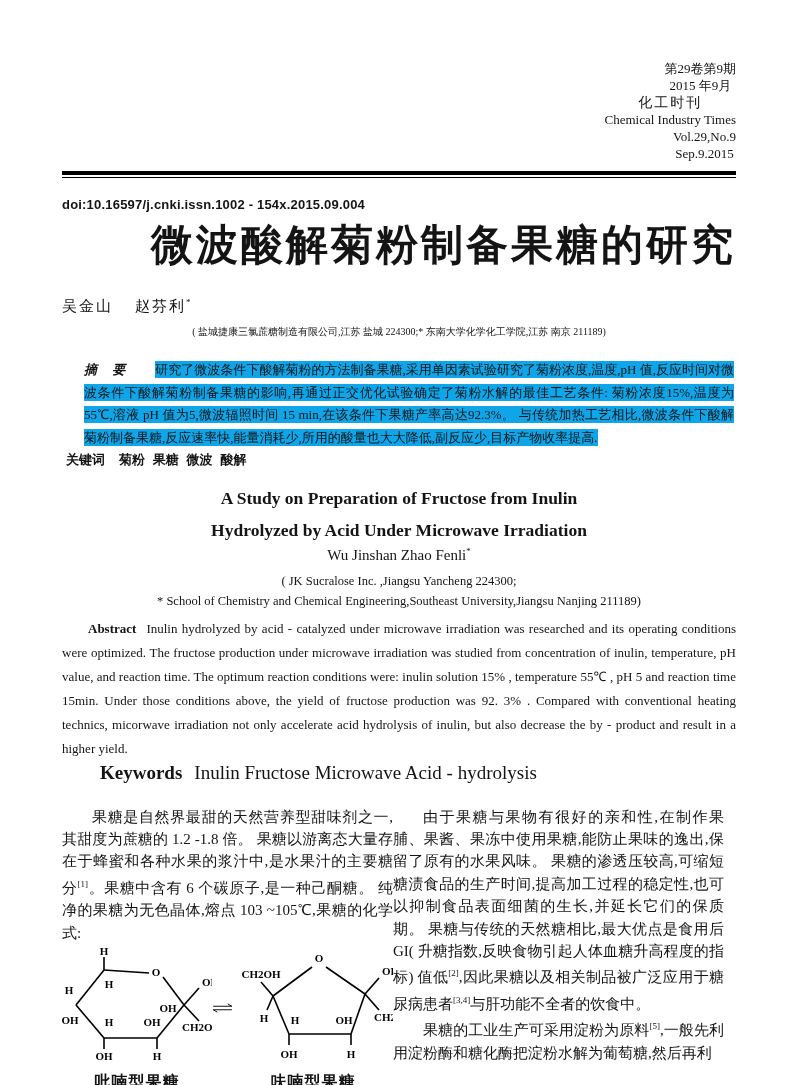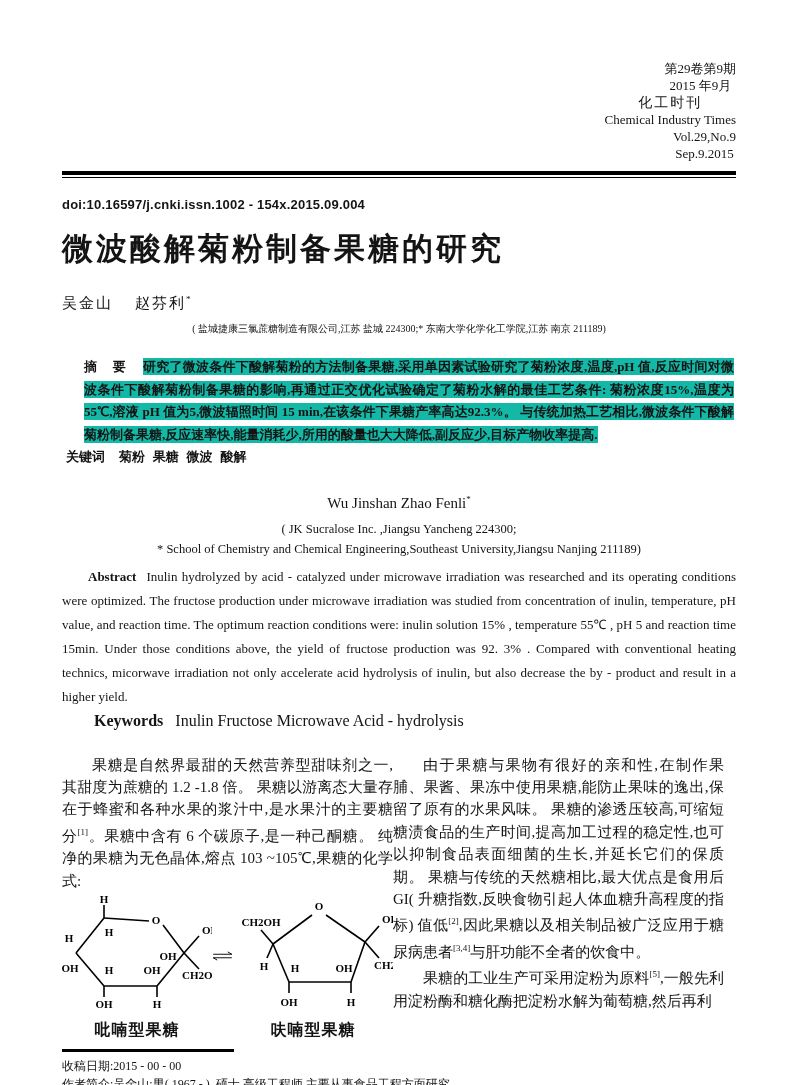--- a/index.html
+++ b/index.html
@@ -16,40 +16,40 @@
   .jh-left { text-align:center; }
   .jh-center { text-align:center; }
   .jh-center .jname { font-size:14px; letter-spacing:2px; }
   .jh-right { text-align:center; }
   .rule-thick { margin-top:9px; height:4px; background:#000; }
   .rule-thin  { margin-top:2px; height:1px; background:#000; }
 
   .doi { margin-top:19px; font-weight:bold; font-size:13px;
     font-family:"Liberation Sans", sans-serif; letter-spacing:0.2px; }
 
-  .title-cn { margin-top:16px; text-align:left; font-size:31px; font-weight:bold;
+  .title-cn { margin-top:5px; text-align:right; font-size:42px; font-weight:bold;
     font-family:"Liberation Sans", sans-serif; letter-spacing:3px; }
 
   .authors-cn { margin-top:24px; text-align:left; font-size:15px; letter-spacing:2px; }
   .authors-cn .gap { display:inline-block; width:22px; }
   .affil-cn { margin-top:9px; text-align:center; font-size:10px; }
 
   .abstract-cn { margin:20px 2px 0 22px; font-size:13px; line-height:22.5px; text-align:justify; }
-  .abs-label { font-weight:bold; margin-right:11px; letter-spacing:6px; }
-  mark.hl { background:#14b8a6; color:inherit; padding:1px 0;font-weight:bold; }
+  .abs-label { font-weight:bold; margin-right:24px; letter-spacing:6px;font-style:italic; }
+  mark.hl { background:#0ea5e9; color:inherit; padding:1px 0; }
   .keywords-cn { margin:1px 0 0 4px; font-size:13px; line-height:22.5px; font-weight:600;font-family:Liberation Mono, monospace; }
   .kw-label { margin-right:14px; }
 
   .title-en { margin-top:9px; text-align:center; font-size:17.5px; font-weight:bold; line-height:32px; }
-  .authors-en { margin-top:24px; text-align:center; font-size:15px; }
+  .authors-en { margin-top:0; text-align:center; font-size:15px; }
   .affil-en { margin-top:7px; text-align:center; font-size:12.5px; line-height:20px; }
 
   .abstract-en { margin-top:6px; font-size:13px; line-height:24px; text-align:justify; text-indent:2em; }
   .abs-en-label { margin-right:10px; }
-  .keywords-en { font-size:16px; line-height:24px; text-indent:2em; }
+  .keywords-en { font-size:19px; line-height:24px; text-indent:2em; }
   .keywords-en b { margin-right:12px; }
 
   .columns { margin-top:21px; display:flex; }
   .col { width:331px; }
   .body-p { font-size:15px; line-height:22.4px; text-align:justify; text-indent:2em; }
   sup { font-size:9px; }
 
   .chem-figure { margin-top:4px; display:flex; align-items:flex-start; }
   .chem { text-align:center; }
   .chem-caption { font-size:16px; font-weight:bold; margin-top:2px;
@@ -92,20 +92,24 @@
   </div>
   <div class="affil-cn">( 盐城捷康三氯蔗糖制造有限公司,江苏 盐城 224300;* 东南大学化学化工学院,江苏 南京 211189)</div>
 
   <div class="abstract-cn">
     <span class="abs-label">摘  要</span><mark class="hl">研究了微波条件下酸解菊粉的方法制备果糖,采用单因素试验研究了菊粉浓度,温度,pH 值,反应时间对微波条件下酸解菊粉制备果糖的影响,再通过正交优化试验确定了菊粉水解的最佳工艺条件: 菊粉浓度15%,温度为55℃,溶液 pH 值为5,微波辐照时间 15 min,在该条件下果糖产率高达92.3%。 与传统加热工艺相比,微波条件下酸解菊粉制备果糖,反应速率快,能量消耗少,所用的酸量也大大降低,副反应少,目标产物收率提高.</mark>
   </div>
   <div class="keywords-cn">
     <span class="kw-label">关键词</span><span>菊粉  果糖  微波  酸解</span>
   </div>
 
+  <h2 class="title-en">
+    <div>A Study on Preparation of Fructose from Inulin</div>
+    <div>Hydrolyzed by Acid Under Microwave Irradiation</div>
+  </h2>
   <div class="authors-en">
     <span>Wu Jinshan   Zhao Fenli</span><sup>*</sup>
   </div>
   <div class="affil-en">
     <div>( JK Sucralose Inc. ,Jiangsu Yancheng 224300;</div>
     <div>*  School of Chemistry and Chemical Engineering,Southeast University,Jiangsu Nanjing 211189)</div>
   </div>
 
   <p class="abstract-en">
     <b class="abs-en-label">Abstract</b><span>Inulin hydrolyzed by acid - catalyzed under microwave irradiation was researched and its operating conditions were optimized. The fructose production under microwave irradiation was studied from concentration of inulin, temperature, pH value, and reaction time. The optimum reaction conditions were: inulin solution 15% , temperature 55℃ , pH 5 and reaction time 15min. Under those conditions above, the yield of fructose production was 92. 3% . Compared with conventional heating technics, micorwave irradiation not only accelerate acid hydrolysis of inulin, but also decrease the by - product and result in a higher yield.</span>

